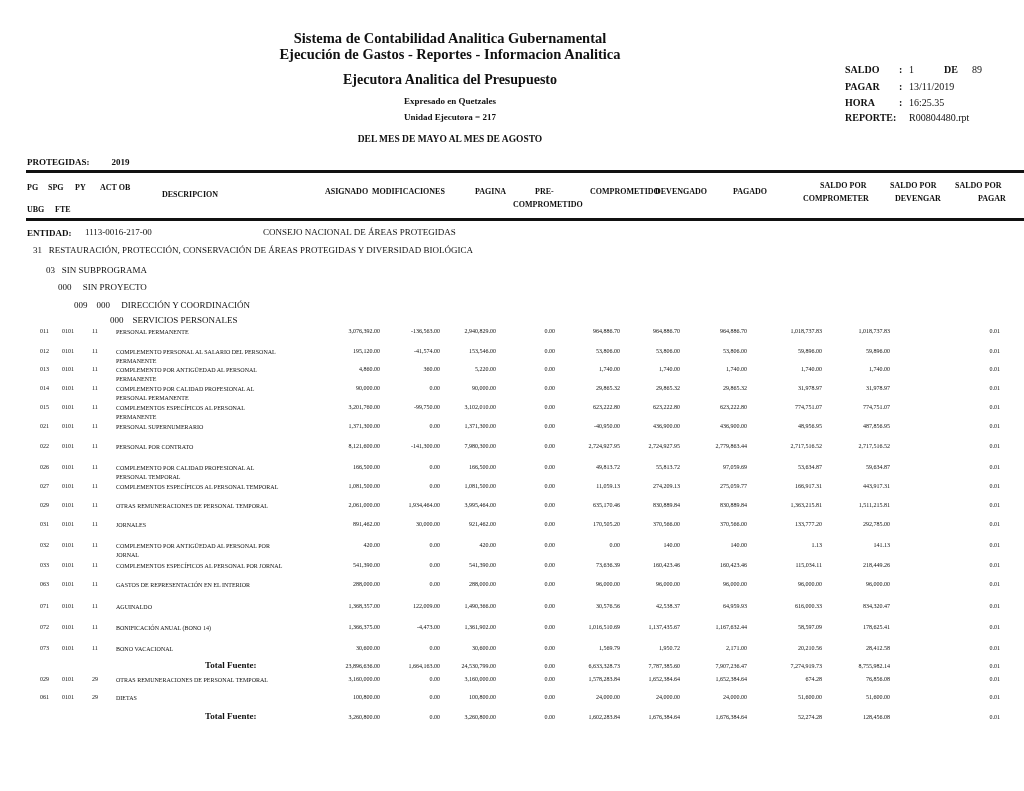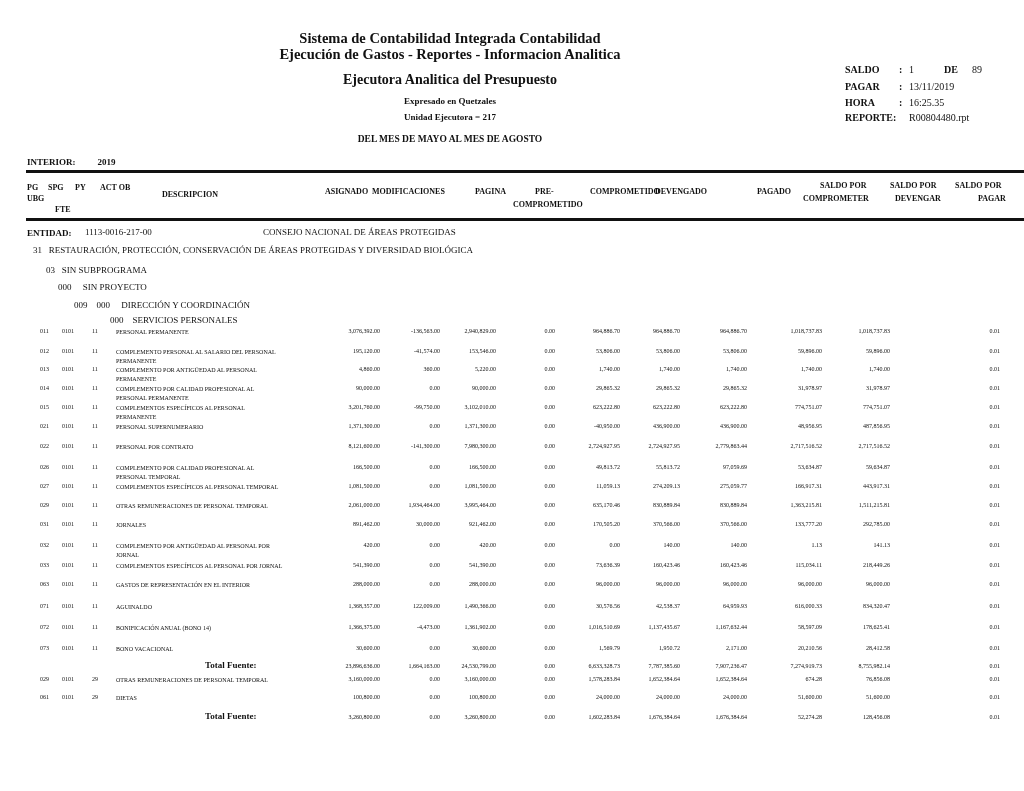--- a/index.html
+++ b/index.html
@@ -25,61 +25,61 @@
   .row { font-size: 6px; }
   .row .cell { position: absolute; white-space: nowrap; }
   .num { text-align: right; }
   .desc { width: 170px; white-space: normal !important; line-height: 9px; }
   .level { font-size: 9px; }
   .total-label { font-size: 9px; font-weight: bold; }
 </style>
 </head>
 <body>
 
-<div class="abs title1">Sistema de Contabilidad Integrada Contabilidad</div>
+<div class="abs title1">Sistema de Contabilidad Analitica Gubernamental</div>
 <div class="abs title2">Ejecución de Gastos - Reportes - Informacion Analitica</div>
 <div class="abs title3">Ejecutora Analitica del Presupuesto</div>
 <div class="abs title4">Expresado en Quetzales</div>
 <div class="abs title5">Unidad Ejecutora = 217</div>
 <div class="abs title6">DEL MES DE MAYO AL MES DE AGOSTO</div>
 
 <div class="abs meta" style="top:64px">
   <span class="k">SALDO</span><span class="c">:</span><span class="v">1</span><span class="de">DE</span><span class="de-v">89</span>
 </div>
 <div class="abs meta" style="top:81px">
   <span class="k">PAGAR</span><span class="c">:</span><span class="v">13/11/2019</span>
 </div>
 <div class="abs meta" style="top:97px">
   <span class="k">HORA</span><span class="c">:</span><span class="v">16:25.35</span>
 </div>
 <div class="abs meta" style="top:112px">
   <span class="k" style="width:64px">REPORTE:</span><span class="v">R00804480.rpt</span>
 </div>
 
 <div class="abs ejercicio">
-  <span>INTERIOR:</span><span class="v">2019</span>
+  <span>PROTEGIDAS:</span><span class="v">2019</span>
 </div>
 
 <div class="abs rule" style="top:170px"></div>
 
 <div class="abs hdr" style="left:27px;top:183px">PG</div>
 <div class="abs hdr" style="left:48px;top:183px">SPG</div>
 <div class="abs hdr" style="left:75px;top:183px">PY</div>
 <div class="abs hdr" style="left:100px;top:183px">ACT OB</div>
-<div class="abs hdr" style="left:27px;top:194px">UBG</div>
+<div class="abs hdr" style="left:27px;top:205px">UBG</div>
 <div class="abs hdr" style="left:55px;top:205px">FTE</div>
 <div class="abs hdr" style="left:162px;top:190px">DESCRIPCION</div>
 <div class="abs hdr" style="left:325px;top:187px">ASIGNADO</div>
 <div class="abs hdr" style="left:372px;top:187px">MODIFICACIONES</div>
 <div class="abs hdr" style="left:475px;top:187px">PAGINA</div>
 <div class="abs hdr" style="left:535px;top:187px">PRE-</div>
 <div class="abs hdr" style="left:513px;top:200px">COMPROMETIDO</div>
 <div class="abs hdr" style="left:590px;top:187px">COMPROMETIDO</div>
 <div class="abs hdr" style="left:655px;top:187px">DEVENGADO</div>
-<div class="abs hdr" style="left:757px;top:187px">PAGADO</div>
+<div class="abs hdr" style="left:733px;top:187px">PAGADO</div>
 <div class="abs hdr" style="left:820px;top:181px">SALDO POR</div>
 <div class="abs hdr" style="left:803px;top:194px">COMPROMETER</div>
 <div class="abs hdr" style="left:890px;top:181px">SALDO POR</div>
 <div class="abs hdr" style="left:895px;top:194px">DEVENGAR</div>
 <div class="abs hdr" style="left:955px;top:181px">SALDO POR</div>
 <div class="abs hdr" style="left:978px;top:194px">PAGAR</div>
 
 <div class="abs rule" style="top:218px"></div>
 
 <div class="abs level" style="left:27px;top:228px;font-weight:bold">ENTIDAD:</div>

